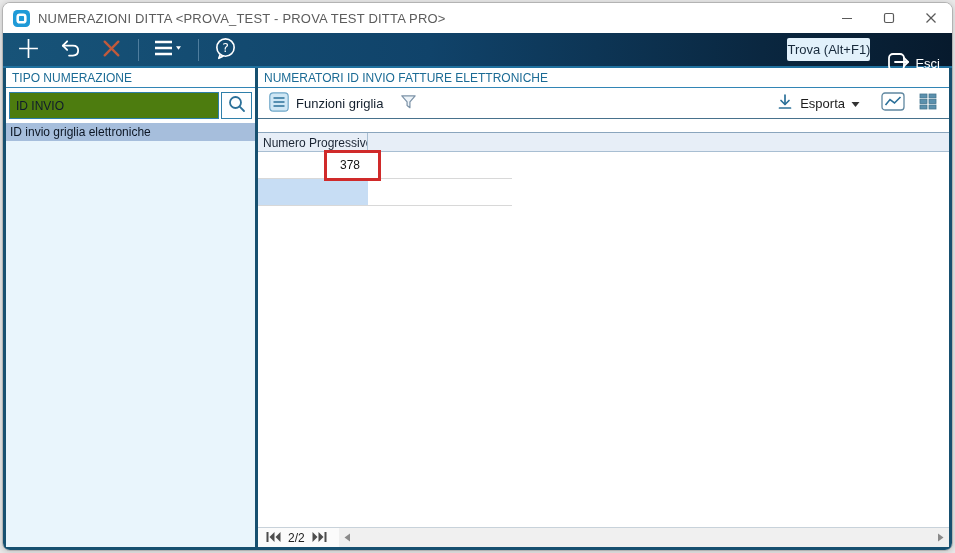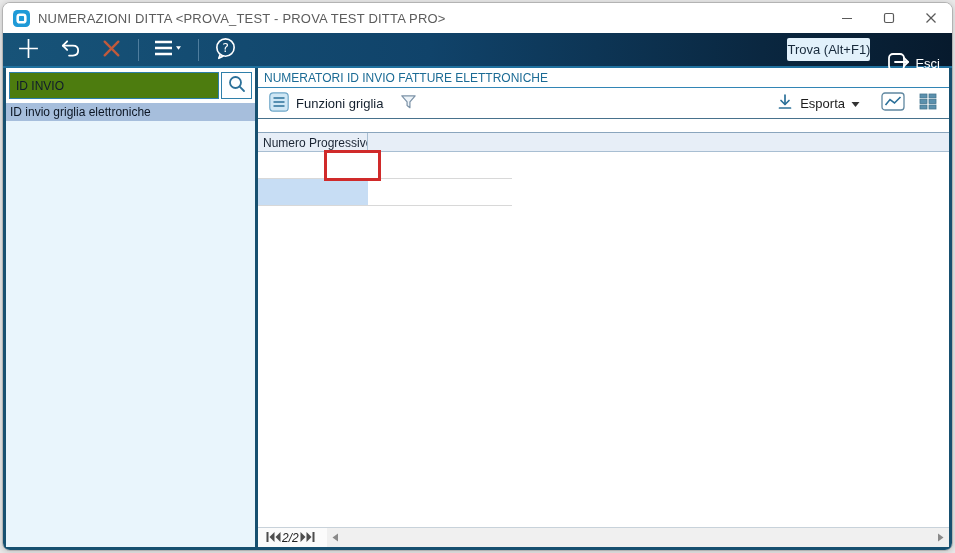--- a/index.html
+++ b/index.html
@@ -55,21 +55,21 @@
   .col2 { width:143px; flex:0 0 auto; }
   .col3 { flex:1; border-right:none; }
   .trow { height:27px; width:254px; border-bottom:1px solid #d8d8d8; display:flex; }
   .td { font-size:12px; color:#141414; padding-top:6px; }
   .td.col1 { text-align:right; padding-right:8px; }
   .row-selected .col1 { background:#c7ddf4; }
   .red-box { position:absolute; left:66px; top:31px; width:57px; height:31px; border:3px solid #d02a2a; pointer-events:none; }
 
   
   .bottom-bar { height:20px; flex:0 0 auto; display:flex; align-items:stretch; border-top:1px solid #c8d2da; background:#fbfbfb; }
-  .pager { display:flex; align-items:center; padding:0 7px;font-style:italic; }
+  .pager { display:flex; align-items:center; gap:6px; padding:0 7px; }
   .page-label { font-size:12px; color:#222; }
   .pager button { padding:1px; }
   .hscroll { flex:1; display:flex; background:#f0f0f0; margin-left:4px; }
   .scroll-arrow { width:17px; justify-content:center; }
   .scroll-track { flex:1; }
 </style>
 </head>
 <body>
 
 <div class="window">
@@ -158,20 +158,21 @@
             <polyline points="18,8 22,12 18,16"></polyline>
           </svg>
       </span>
       <span>Esci</span>
     </button>
   </div>
 
   <div class="main">
 
     <div class="left-panel">
+      <div class="panel-header">TIPO NUMERAZIONE</div>
       <div class="search-row">
         <input class="search-input" type="text" value="ID INVIO" style="">
         <button class="search-btn">
           <span>
             <svg width="20" height="20" viewBox="0 0 20 20" fill="none" stroke="#2b7099" stroke-width="1.8" stroke-linecap="round">
                 <circle cx="8.5" cy="8.5" r="5.5"></circle>
                 <line x1="12.7" y1="12.7" x2="17" y2="17"></line>
               </svg>
           </span>
         </button>
@@ -242,20 +243,21 @@
           </span>
         </button>
       </div>
 
       <div class="grid-area">
         <div class="thead">
           <div class="th col1">Numero Progressivo</div>
           <div class="th col3"></div>
         </div>
         <div class="trow">
+          <div class="td col1">378</div>
           <div class="td col2"></div>
         </div>
         <div class="trow row-selected">
           <div class="td col1"></div>
           <div class="td col2"></div>
         </div>
         <div class="red-box"></div>
       </div>
 
       <div class="bottom-bar">

